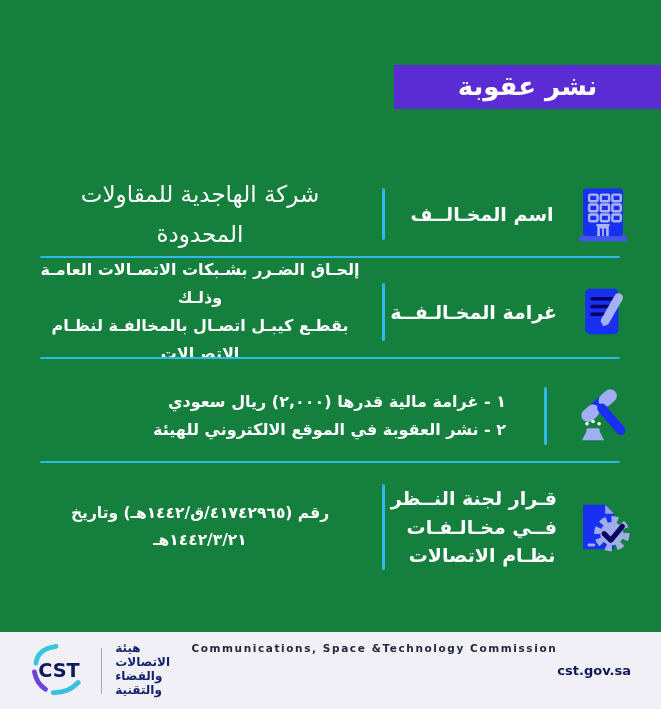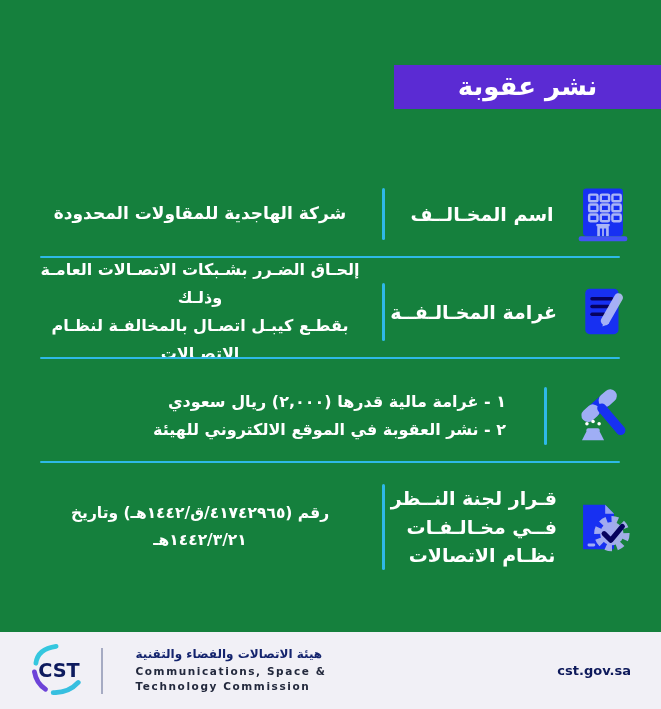--- a/index.html
+++ b/index.html
@@ -24,35 +24,35 @@
   .row-3{top:370px; height:92px;}
   .row-4{top:470px; height:114px;}
   .icon-box{flex:none; width:68px; height:68px; display:flex; align-items:center; justify-content:center;}
   .label{flex:none; width:150px; text-align:center; font-size:19px; font-weight:700; line-height:1.5;}
   .label .lbl-line{white-space:nowrap;}
   .vdiv{flex:none; width:3px; border-radius:2px; background:#2EB9E7; margin:0 10px;}
   .vdiv-1{height:52px;} .vdiv-2{height:58px;} .vdiv-3{height:58px;} .vdiv-4{height:86px;}
   .value{flex:1; font-size:16px; font-weight:600; line-height:1.75;}
   .value.center{text-align:center;}
   .value.right{text-align:right; padding-right:16px;}
-  .row-1 .value{font-size:17px; font-weight:700;}
+  .row-1 .value{font-size:23px; font-weight:400;}
   .row-4 .value{font-size:15.5px;}
   .val-line{display:block;}
   
   .sep{position:absolute; left:40px; width:580px; height:2px; background:#2EB9E7; border-radius:1px;}
   .sep-1{top:256px;} .sep-2{top:357px;} .sep-3{top:461px;}
   
   .footer{
     position:absolute; top:632px; left:0; width:661px; height:77px;
     background:#F1F0F6; direction:ltr; display:flex; align-items:center;
     justify-content:space-between; padding:0 30px; box-sizing:border-box;
   }
   .footer-left{display:flex; align-items:center; gap:13px;justify-content:flex-end;}
   .footer-divider{width:1.5px; height:46px; background:#A6ABC3;}
-  .org-text{display:flex; flex-direction:column; text-align:left;margin-left:20px;}
+  .org-text{display:flex; flex-direction:row; text-align:left;}
   .org-ar{direction:rtl; text-align:left; font-size:12px; font-weight:700; color:#14246E; margin-bottom:3px;}
   .org-en{font-size:10.5px; font-weight:700; letter-spacing:1.6px; color:#23293D; line-height:1.45; white-space:nowrap;}
   .website{font-size:13px; font-weight:600; color:#0E1A5B;}
 </style>
 </head>
 <body>
 
 <div class="canvas">
 
   <div class="banner">

